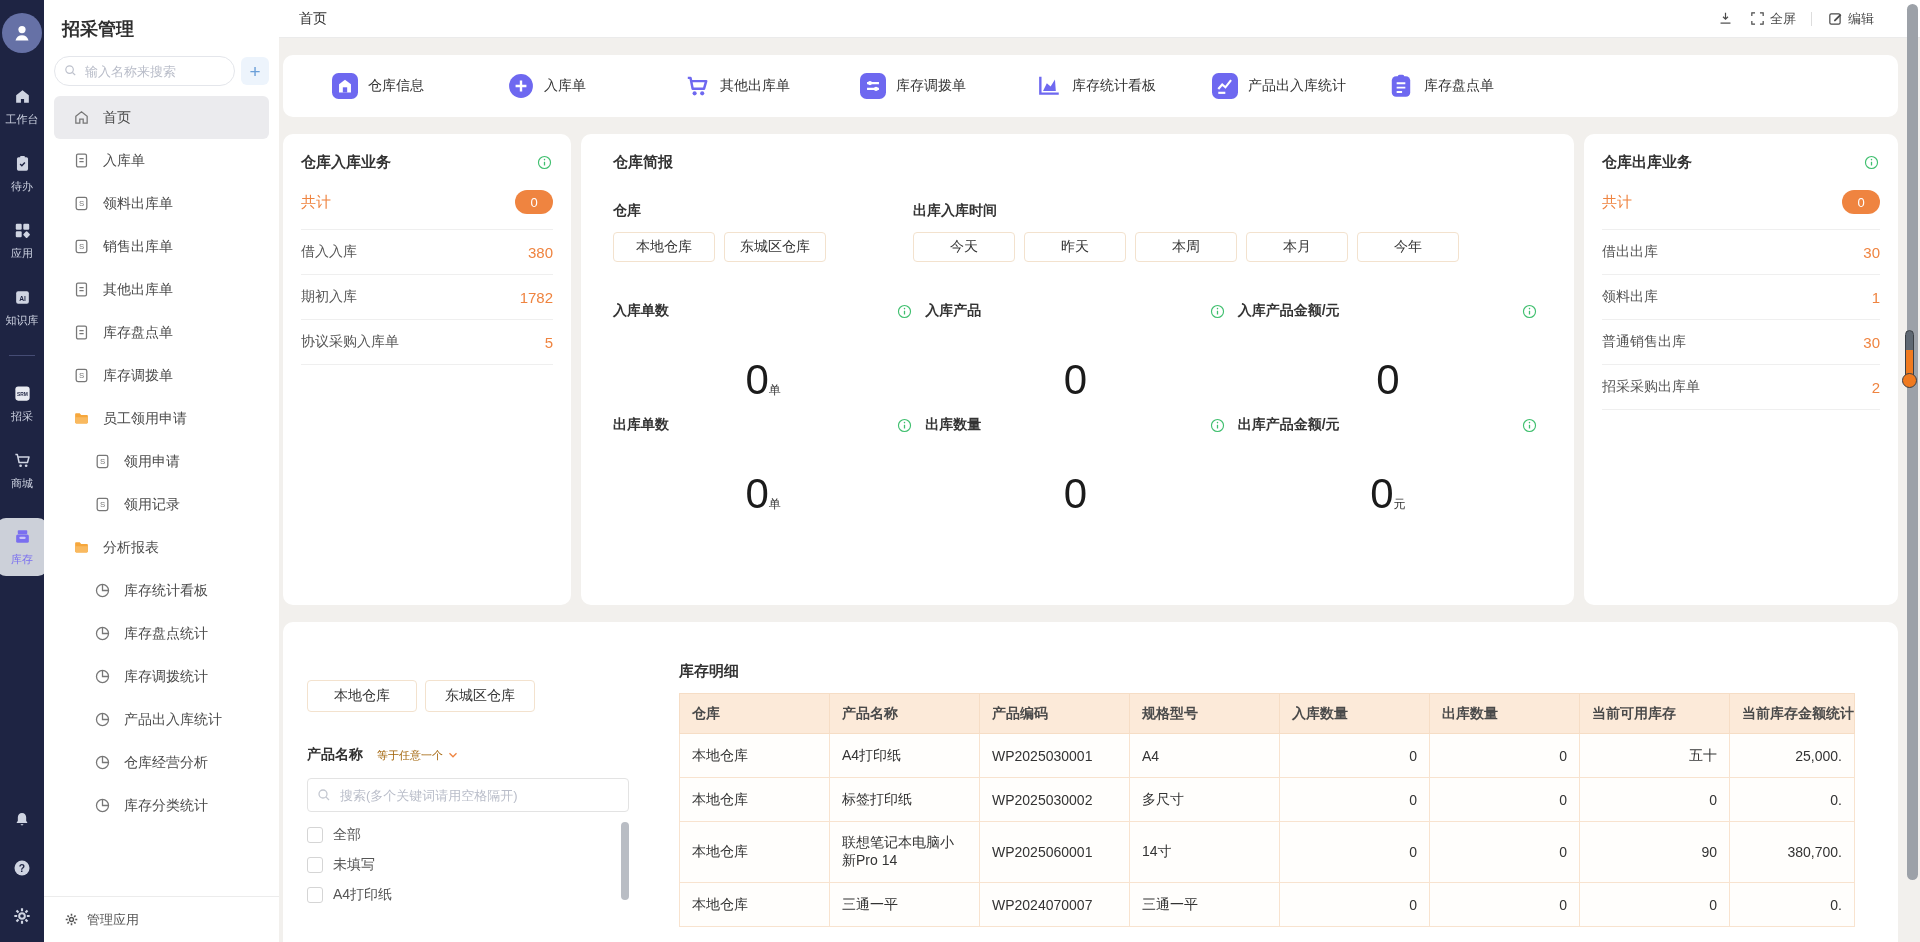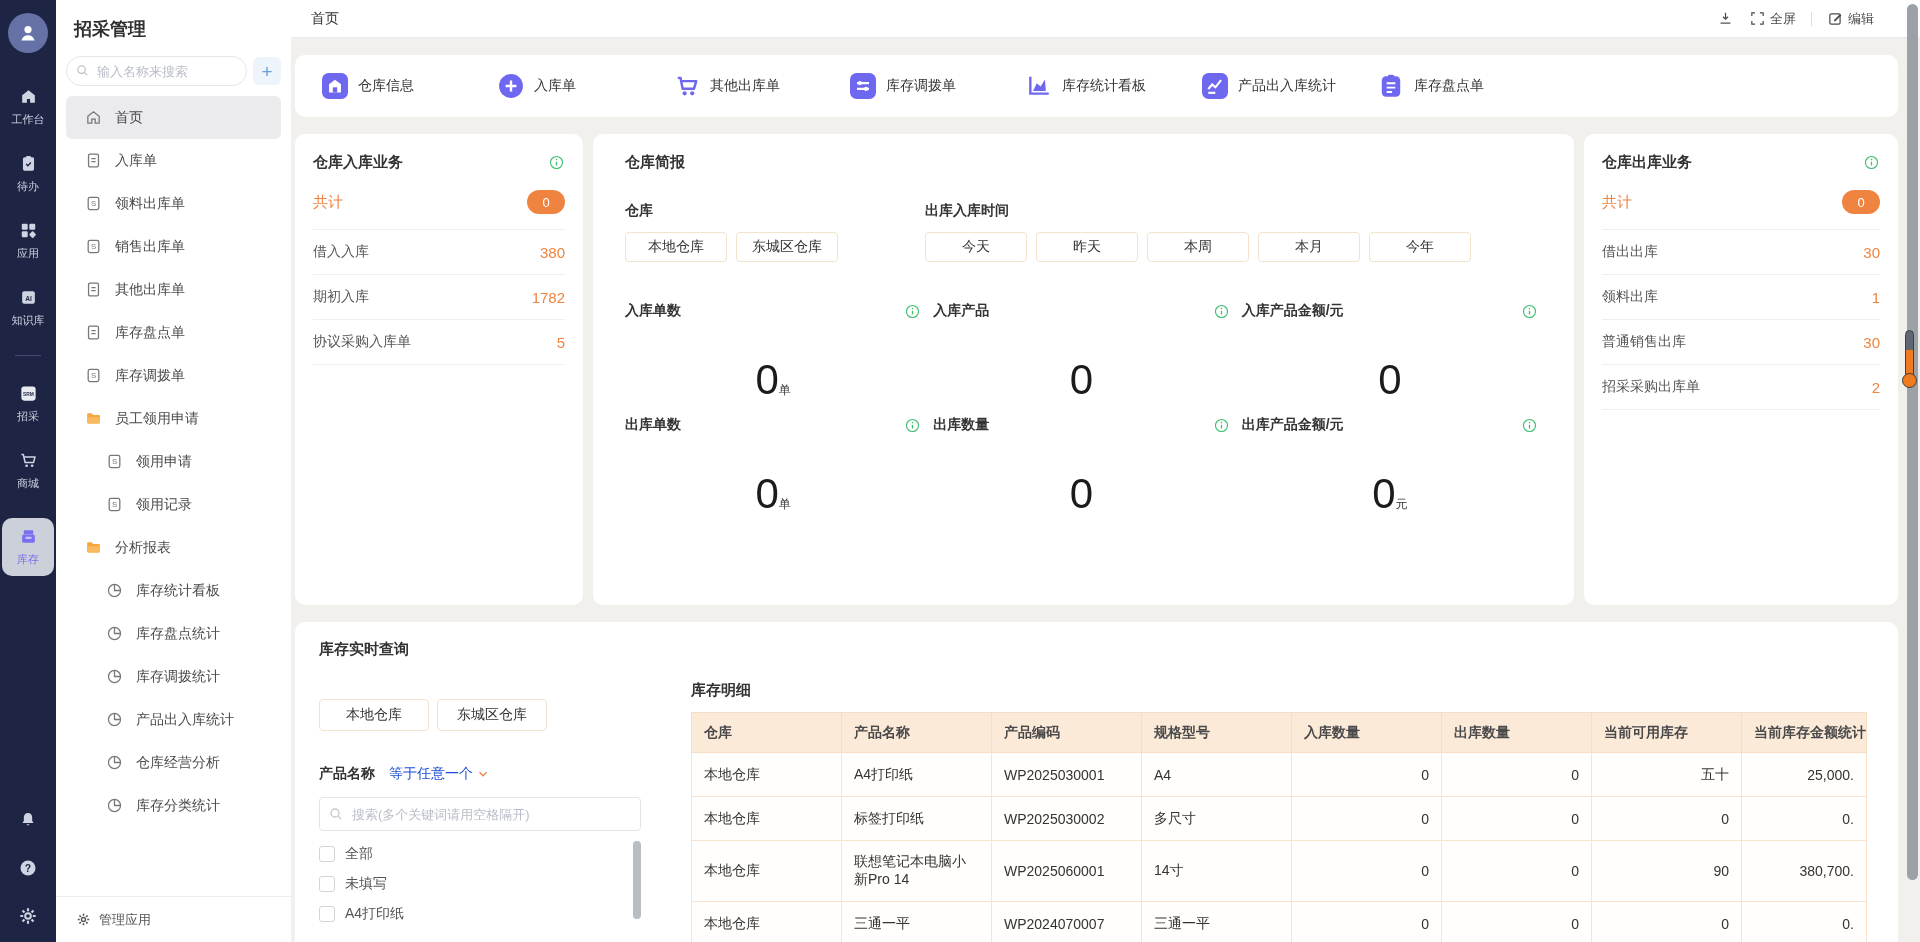--- a/index.html
+++ b/index.html
@@ -1,21 +1,21 @@
 <!DOCTYPE html>
 <html><head>
 <meta charset="utf-8">
 <style>
   * { margin:0; padding:0; box-sizing:border-box; }
   html,body { width:1920px; height:942px; overflow:hidden; background:#f2f0ed;
     font-family:"Liberation Sans","DejaVu Sans",sans-serif; }
   .app { display:flex; width:1920px; height:942px; }
 
   
-  .rail { width:56px; background:#1e2443; display:flex; flex-direction:column; align-items:center; flex-shrink:0; }
+  .rail { width:44px; background:#1e2443; display:flex; flex-direction:column; align-items:center; flex-shrink:0; }
   .avatar { margin-top:13px; width:40px; height:40px; border-radius:50%; background:#6671a6;
     display:flex; align-items:center; justify-content:center; cursor:pointer; }
   .avatar svg { width:24px; height:24px; }
   .rail-nav { margin-top:34px; display:flex; flex-direction:column; align-items:center; }
   .rail-item { display:flex; flex-direction:column; align-items:center; gap:6px; width:52px;
     margin-bottom:27px; color:#ced3e2; font-size:11px; cursor:pointer; }
   .rail-item svg { width:19px; height:19px; }
   .rail-item.active { background:#ccd0d9; border-radius:10px; padding:9px 0; color:#7a6ff0; margin-bottom:0; }
   .rail-div { width:26px; border-top:1px solid #454c74; margin:0 0 28px; }
   .rail-bottom { margin-top:auto; display:flex; flex-direction:column; align-items:center; gap:28px; margin-bottom:16px; }
@@ -48,21 +48,21 @@
     padding:0 46px 0 20px; flex-shrink:0; }
   .tab-title { font-size:14px; color:#333; }
   .tab-actions { margin-left:auto; display:flex; align-items:center; gap:15px; color:#4a4a4a; font-size:13px; }
   .tab-act { display:flex; align-items:center; gap:4px; cursor:pointer; }
   .tab-act svg { width:17px; height:17px; }
   .tab-sep { width:1px; height:14px; background:#ddd; }
 
   .content { flex:1; padding:17px 22px 0 4px; overflow:hidden; }
   .card { background:#fff; border-radius:10px; }
 
-  .quickbar { height:62px; display:flex; align-items:center; padding:0 27px; }
+  .quickbar { height:62px; display:flex; align-items:center; padding:0 49px; }
   .qa { width:176px; display:flex; align-items:center; gap:10px; font-size:14px; color:#333; cursor:pointer; }
   .qa svg { width:26px; height:26px; flex-shrink:0; }
 
   .cards-row { display:flex; gap:10px; margin-top:17px; height:471px; }
   .side-card { width:288px; padding:14px 18px; display:flex; flex-direction:column; flex-shrink:0; }
   .side-card.outbound { width:314px; }
   .card-head { display:flex; justify-content:space-between; align-items:center; height:28px; }
   .card-title { font-size:15px; font-weight:bold; color:#333; }
   .info-i { width:17px; height:17px; cursor:pointer; flex-shrink:0; }
   .total-row { display:flex; justify-content:space-between; align-items:center; margin-top:14px;
@@ -88,21 +88,21 @@
   .stat-suffix { font-size:12px; color:#333; }
 
   .query-card { margin-top:17px; padding:18px 24px; height:420px; }
   .q-body { display:flex; }
   .q-left { width:322px; flex-shrink:0; }
   .q-wbtns { display:flex; gap:8px; margin-top:40px; }
   .q-wbtn { min-width:110px; height:32px; border:1px solid #f3e2ce; border-radius:4px; background:#fff;
     font-size:14px; color:#333; display:flex; align-items:center; justify-content:center; padding:0 12px; cursor:pointer; }
   .q-field { margin-top:34px; display:flex; align-items:center; gap:14px; }
   .q-fname { font-weight:bold; font-size:14px; color:#333; }
-  .q-op { color:#1d4ed8; font-size:14px; display:flex; align-items:center; gap:3px; cursor:pointer; }
+  .q-op { color:#a16207; font-size:11px; display:flex; align-items:center; gap:3px; cursor:pointer; }
   .q-op svg { width:14px; height:14px; }
   .q-search { position:relative; margin-top:14px; }
   .q-search svg { position:absolute; left:9px; top:9px; width:16px; height:16px; }
   .q-input { width:100%; height:34px; border:1px solid #e3e3e3; border-radius:4px; padding:0 10px 0 32px;
     font-size:13px; color:#333; outline:none; font-family:inherit; }
   .q-input::placeholder { color:#b9bdc9; }
   .q-list { margin-top:8px; position:relative; padding-right:16px; }
   .q-opt { display:flex; align-items:center; height:30px; gap:10px; font-size:14px; color:#555; cursor:pointer; }
   .cb { width:16px; height:16px; border:1px solid #d5d5d5; border-radius:3px; background:#fff; flex-shrink:0; }
   .q-scroll { position:absolute; right:0; top:2px; width:8px; height:78px; background:#b9bdc4; border-radius:4px; cursor:pointer; }
@@ -623,21 +623,20 @@
             <span class="v">30</span>
           </div>
           <div class="kv">
             <span class="k">招采采购出库单</span>
             <span class="v">2</span>
           </div>
         </div>
       </div>
 
       <div class="card query-card">
-        <div class="card-title">库存实时查询</div>
         <div class="q-body">
           <div class="q-left">
             <div class="q-wbtns">
               <div class="q-wbtn">本地仓库</div>
               <div class="q-wbtn">东城区仓库</div>
             </div>
             <div class="q-field">
               <span class="q-fname">产品名称</span>
               <span class="q-op">
                 <span>等于任意一个</span>

